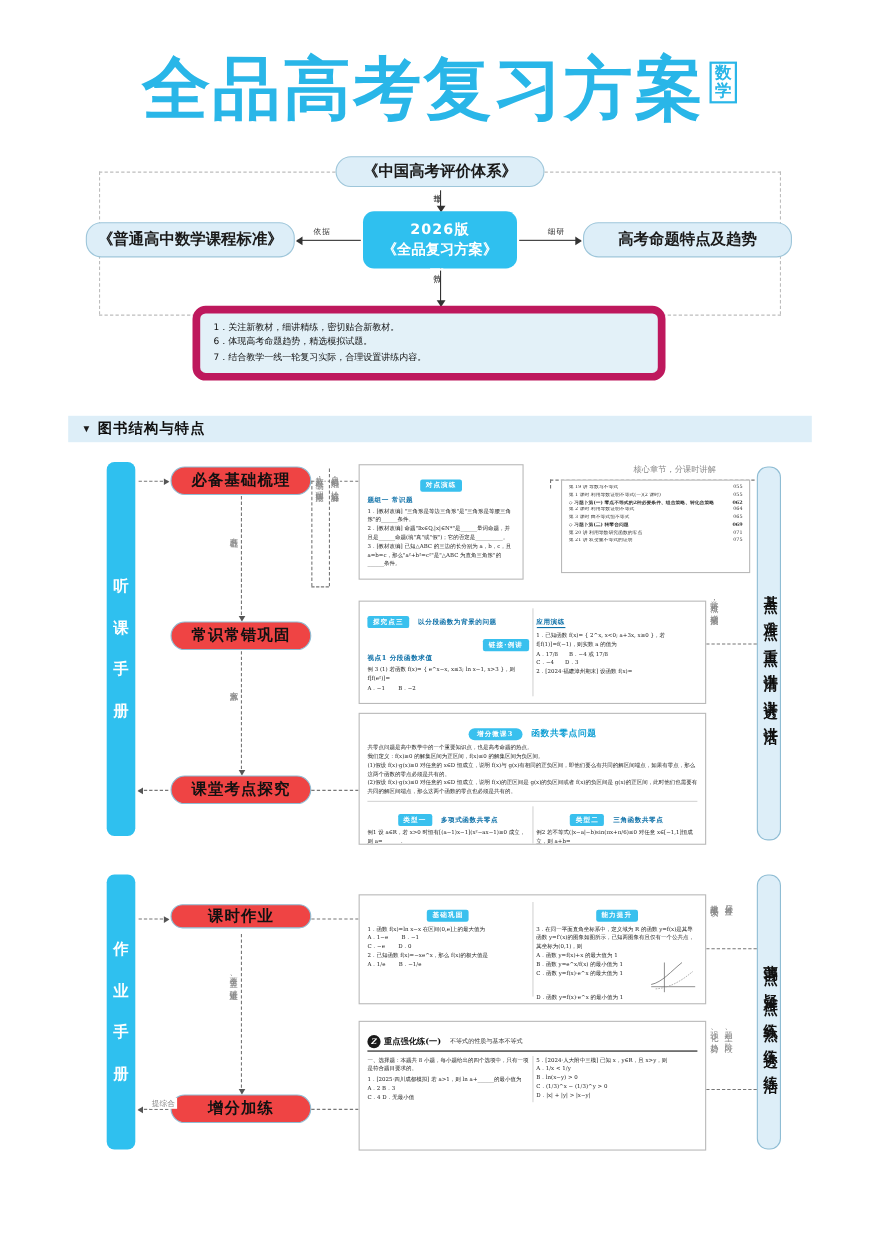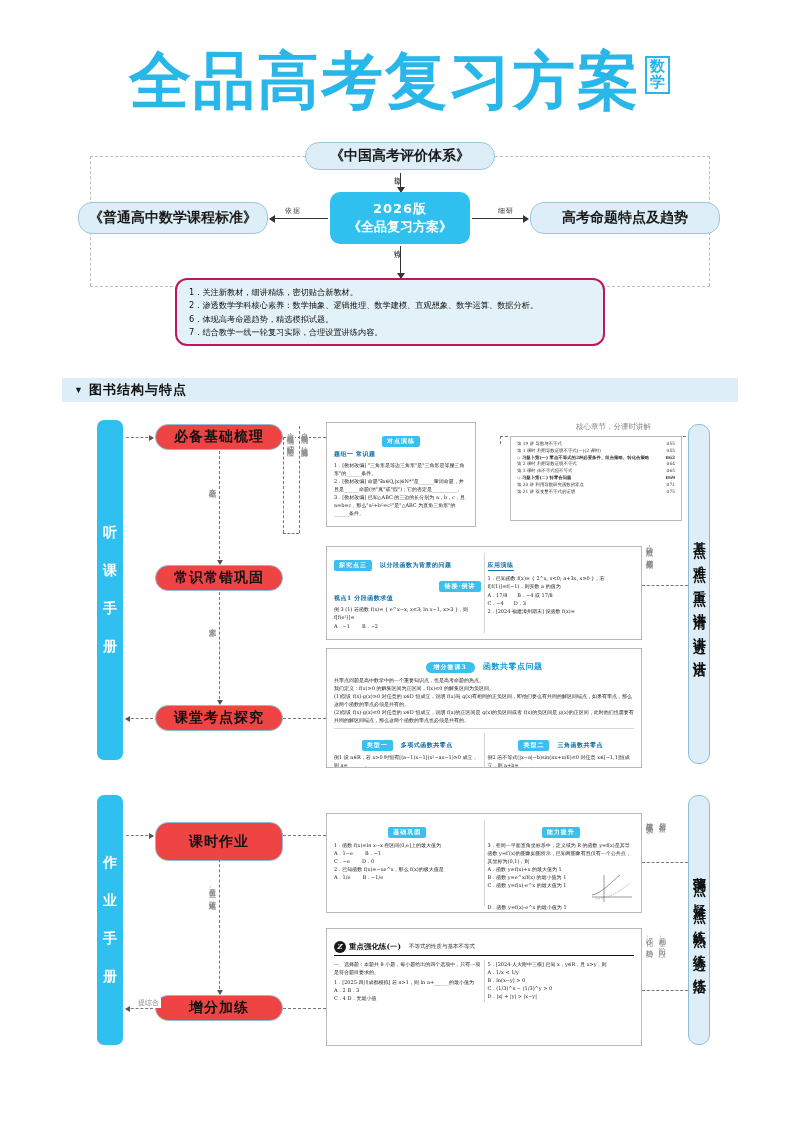--- a/index.html
+++ b/index.html
@@ -51,21 +51,21 @@
   #node-center {
     left: 330px; top: 52px; width: 140px; height: 52px;
     background: #2fc0ef; border: none; border-radius: 10px;
     flex-direction: column; color: #ffffff;
   }
   #node-center .l1 { font-size: 13px; letter-spacing: 1px; }
   #node-center .l2 { font-size: 13px; letter-spacing: 0px; }
 
   .feat-box {
     position: absolute; left: 175px; top: 138px; width: 430px; height: 68px;
-    background: #e3f1f8; border: 2px solid #be185d; border-radius: 12px;
+    background: #e3f1f8; border: 7px solid #be185d; border-radius: 12px;
     padding: 6px 12px;
   }
   .feat-box li {
     list-style: none; font-size: 8.2px; color: #111; line-height: 1.62;
     font-family: "DejaVu Sans", sans-serif;
   }
 
   .arrow-v { position: absolute; border-left: 1px solid #333; }
   .arrow-h { position: absolute; border-top: 1px solid #333; }
   .ah::after {
@@ -122,21 +122,21 @@
 
   .rnode {
     position: absolute; background: #ef4444; border: 1px solid #8fbdd4;
     border-radius: 13px; display:flex; align-items:center; justify-content:center;
     font-size: 14px; font-weight: bold; color: #111; letter-spacing: 1px;
     font-family: "DejaVu Sans", sans-serif;
   }
   #s-node-1 { left: 155px; top: 14px;  width: 128px; height: 26px; }
   #s-node-2 { left: 155px; top: 155px; width: 128px; height: 26px; }
   #s-node-3 { left: 155px; top: 295px; width: 128px; height: 26px; }
-  #s-node-4 { left: 155px; top: 412px; width: 128px; height: 39px; }
+  #s-node-4 { left: 155px; top: 412px; width: 128px; height: 22px; }
   #s-node-5 { left: 155px; top: 585px; width: 128px; height: 26px; }
 
   .rail {
     position: absolute; width: 22px; background: #ddeef8;
     border: 1px solid #8fbdd4; border-radius: 10px;
     display:flex; align-items:center; justify-content:center;
   }
   .rail .vtxt {
     writing-mode: vertical-rl; text-orientation: upright;
     font-size: 13px; font-weight: bold; color: #111; letter-spacing: 3px;
@@ -250,21 +250,20 @@
 
   <div class="arrow-h ah" style="left:472px; top:78px; width:56px;"></div>
   <div class="edge-label" style="left:484px; top:66px;margin-left:12px;">细研</div>
 
   <div class="arrow-v av" style="left:400px; top:104px; height:34px;"></div>
   <div class="edge-label vert" style="left:391px; top:104px;">特点</div>
 
   <div class="feat-box">
     <ul>
       <li>1．关注新教材，细讲精练，密切贴合新教材。</li>
-      <li>2．渗透数学学科核心素养：数学抽象、逻辑推理、数学建模、直观想象、数学运算、数据分析。</li>
       <li>6．体现高考命题趋势，精选模拟试题。</li>
       <li>7．结合教学一线一轮复习实际，合理设置讲练内容。</li>
     </ul>
   </div>
 </div>
 
 <div class="section-bar">
   <span class="tri">▼</span>
   <span class="txt">图书结构与特点</span>
 </div>

